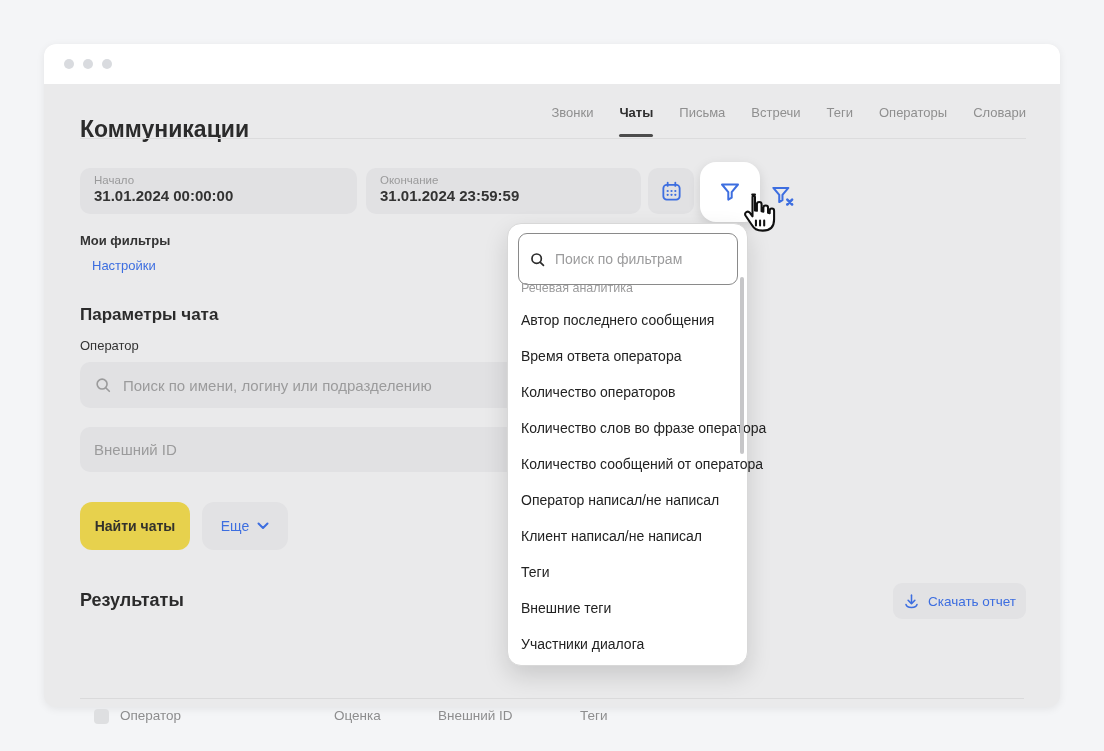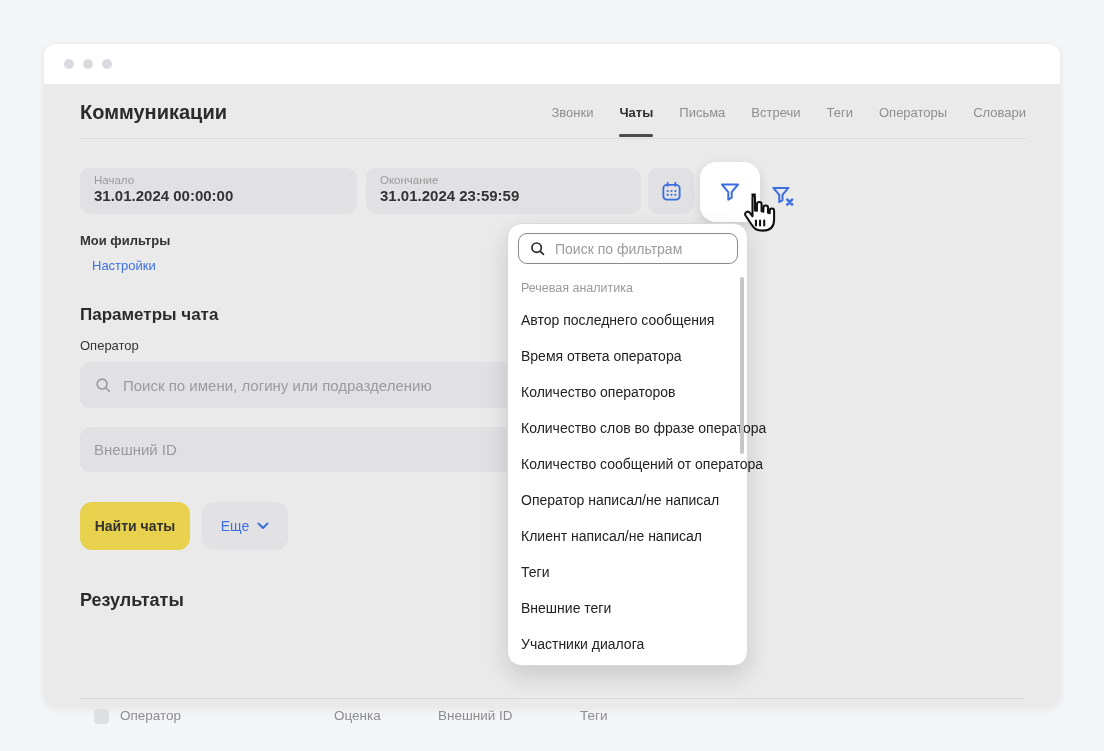--- a/index.html
+++ b/index.html
@@ -4,21 +4,21 @@
 <style>
   * { margin:0; padding:0; box-sizing:border-box; }
   html,body { width:1104px; height:751px; background:#f4f5f7; font-family:"Liberation Sans", sans-serif; overflow:hidden; position:relative; }
 
   .card { position:absolute; left:44px; top:44px; width:1016px; height:663px; border-radius:12px;
           background:#eaeaeb; box-shadow:0 2px 8px rgba(0,0,0,.07); }
   .titlebar { position:absolute; left:0; top:0; width:100%; height:40px; background:#fff; border-radius:12px 12px 0 0; }
   .dots { position:absolute; left:20px; top:15px; display:flex; gap:9px; }
   .dot { width:10px; height:10px; border-radius:50%; background:#d9dbdf; }
 
-  .page-title { position:absolute; left:36px; top:57px; font-size:20px; font-weight:700; color:#2b2b2b; }
+  .page-title { position:absolute; left:36px; top:72px; font-size:23px; font-weight:700; color:#2b2b2b; }
 
   .tabs { position:absolute; top:61px; right:34px; display:flex; gap:26px; }
   .tab { font-size:13px; color:#8f8f8f; cursor:pointer; position:relative; }
   .tab.active { color:#2f2f2f; font-weight:700;text-align:center; }
   .tab.active::after { content:""; position:absolute; left:0; right:0; bottom:-17px; height:3px; background:#4c4c4c; border-radius:2px; }
 
   .header-divider { position:absolute; left:36px; right:34px; top:94px; height:1px; background:#dcdcdd; }
 
   .date-field { position:absolute; height:46px; background:#e1e1e3; border-radius:10px; padding:6px 14px 0 14px; }
   .date-field .flabel { font-size:11.5px; color:#9a9a9b; }
@@ -56,21 +56,21 @@
                   font-size:13.5px; color:#3d6ee0; gap:8px; }
 
   .table-header { position:absolute; left:0; top:664px; width:100%; height:18px; }
   .th-checkbox { position:absolute; left:50px; top:1px; width:15px; height:15px; border-radius:4px; background:#dedfe1; cursor:pointer; }
   .th { position:absolute; font-size:13.5px; color:#8d8d8e; }
   .th-operator { left:76px; } .th-score { left:290px; } .th-extid { left:394px; } .th-tags { left:536px; }
   .bottom-divider { position:absolute; left:36px; right:36px; top:654px; height:1px; background:#dadadb; }
 
   .dropdown { position:absolute; left:507px; top:223px; width:241px; height:443px; background:#fff;
               border:1px solid #d8d8d8; border-radius:14px; box-shadow:0 10px 24px rgba(0,0,0,.14); z-index:10; }
-  .dd-search { position:absolute; left:10px; top:9px; width:220px; height:31px; border:1.5px solid #8a8a8a;
+  .dd-search { position:absolute; left:10px; top:9px; width:220px; height:52px; border:1.5px solid #8a8a8a;
                border-radius:9px; background:#fff; display:flex; align-items:center; gap:9px; padding:0 10px; }
   .dd-search .ph { font-size:14px; color:#9b9b9c; }
   .dd-category { position:absolute; left:13px; top:57px; font-size:12.5px; color:#9b9b9c; }
   .dd-items { position:absolute; left:13px; top:78px; right:14px; }
   .dd-item { height:36px; line-height:36px; font-size:14px; color:#222; white-space:nowrap; cursor:pointer; }
   .dd-scrollbar { position:absolute; right:3px; top:53px; width:4px; height:177px; background:#c6c6c8; border-radius:2px; }
 
   .cursor { position:absolute; left:737px; top:191px; width:42px; height:44px; z-index:20; pointer-events:none; }
 
   svg { display:block; }
@@ -170,20 +170,30 @@
     <span>Еще</span>
     <span>
       <svg width="12" height="8" viewBox="0 0 12 8" fill="none" stroke="#3d6ee0" stroke-width="2" stroke-linecap="round" stroke-linejoin="round">
         <path d="M1.5 1.5L6 6l4.5-4.5"></path>
       </svg>
     </span>
   </button>
 
   <div class="section-title results-title">Результаты</div>
 
+  <button class="btn download-btn">
+    <span>
+      <svg width="17" height="17" viewBox="0 0 20 20" fill="none" stroke="#3d6ee0" stroke-width="1.8" stroke-linecap="round" stroke-linejoin="round">
+        <path d="M10 2.5v9.5"></path>
+          <path d="M6 8.5l4 4 4-4"></path>
+          <path d="M3.5 13.5c.4 2.6 2.4 3.6 6.5 3.6s6.1-1 6.5-3.6"></path>
+      </svg>
+    </span>
+    <span>Скачать отчет</span>
+  </button>
 
   <div class="table-header">
     <span class="th-checkbox"></span>
     <span class="th th-operator">Оператор</span>
     <span class="th th-score">Оценка</span>
     <span class="th th-extid">Внешний ID</span>
     <span class="th th-tags">Теги</span>
   </div>
   <div class="bottom-divider"></div>
 </div>

